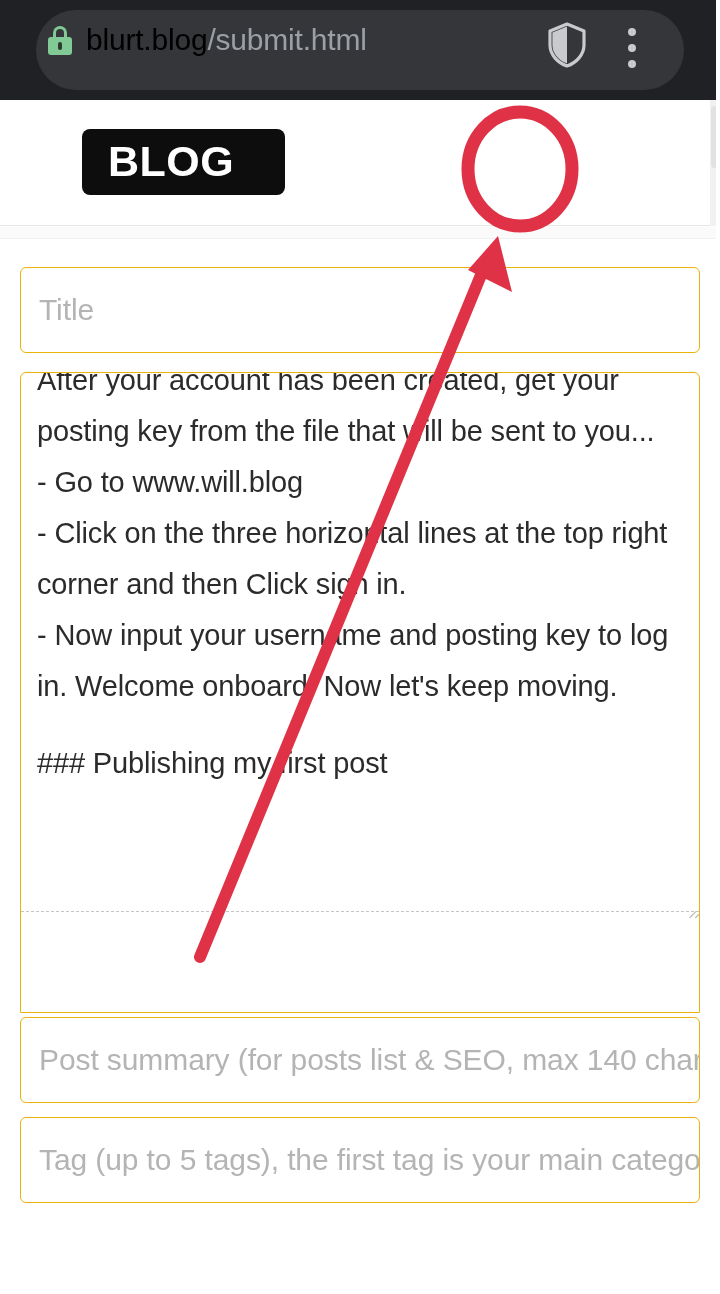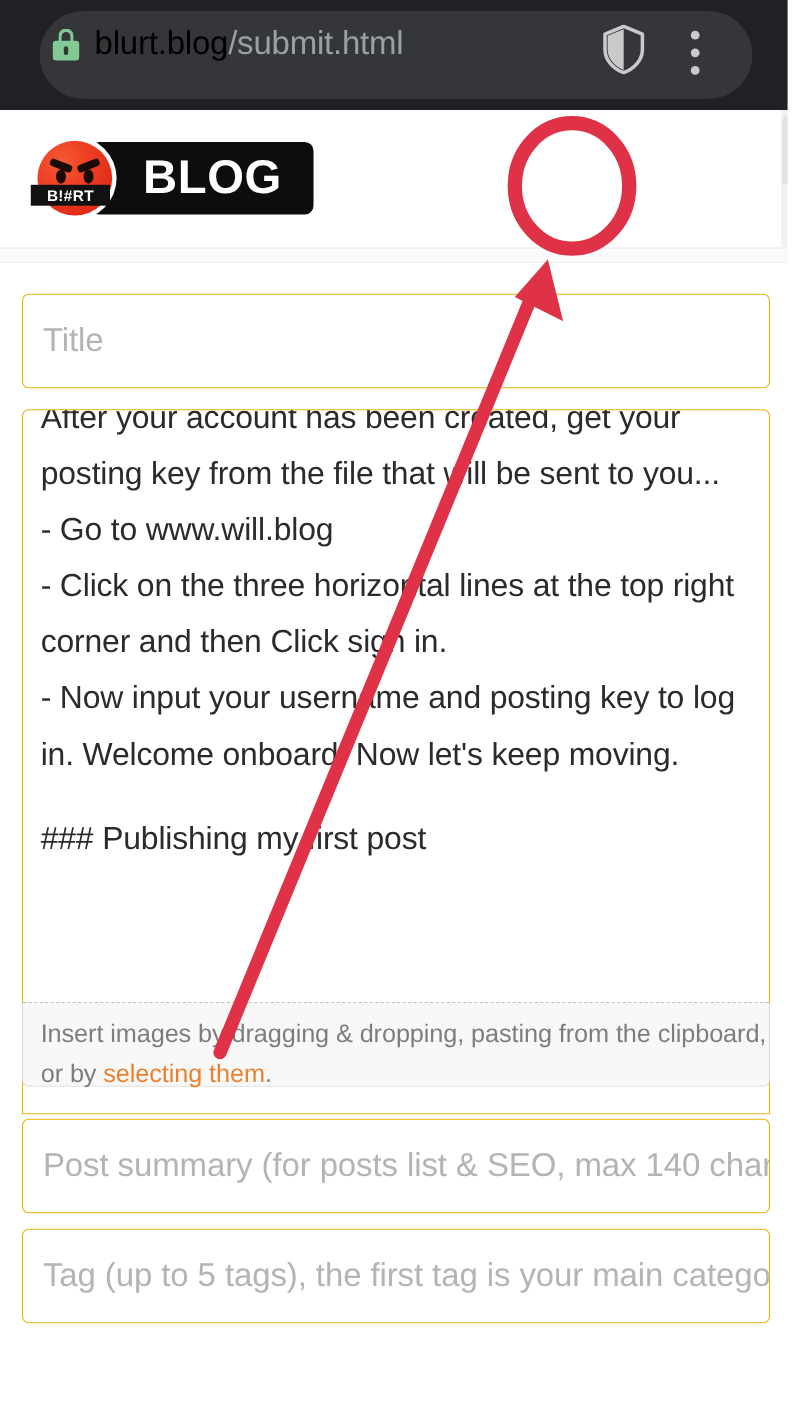--- a/index.html
+++ b/index.html
@@ -138,21 +138,20 @@
   }
   .logo-word {
     position: absolute;
     left: 78px;
     top: 14px;
     font-size: 43px;
     line-height: 47px;
     font-weight: bold;
     color: #ffffff;
     letter-spacing: 0.5px;
-    margin-left: 22px;
   }
   .logo-circle {
     position: absolute;
     left: 0px;
     top: 0px;
     width: 76px;
     height: 76px;
     border-radius: 50%;
     background: #ffffff;
   }
@@ -463,31 +462,20 @@
         <i></i>
         <i></i>
     </div>
   </div>
 
   <div class="site-header">
 
     <div class="logo">
       <div class="logo-plate"></div>
       <div class="logo-word">BLOG</div>
-      <div class="logo-circle">
-        <div class="logo-face">
-          <div class="brow l"></div>
-          <div class="brow r"></div>
-          <div class="eye l"></div>
-          <div class="eye r"></div>
-        </div>
-        <div class="logo-tag">
-          <span>B!#RT</span>
-        </div>
-      </div>
     </div>
 
     <div class="icon-circle" id="search-circle">
       <div class="search-glyph">
         <div class="ring"></div>
         <div class="handle"></div>
       </div>
     </div>
 
     <div class="icon-circle" id="edit-circle">
@@ -540,23 +528,20 @@
         <p>### Publishing my first post</p>
       </div>
     </div>
 
     <div class="dropzone-divider"></div>
     <div class="resize-grip">
       <i></i>
         <i></i>
     </div>
 
-    <div id="dropzone-note">
-      <div class="note-text"><span>Insert images by dragging &amp; dropping, pasting from the clipboard, or by </span><span class="note-link">selecting them</span><span>.</span></div>
-    </div>
 
     <div class="field" id="summary-field">
       <div class="field-placeholder">Post summary (for posts list &amp; SEO, max 140 characters)</div>
     </div>
 
     <div class="field" id="tag-field">
       <div class="field-placeholder">Tag (up to 5 tags), the first tag is your main category</div>
     </div>
   </div>
 

